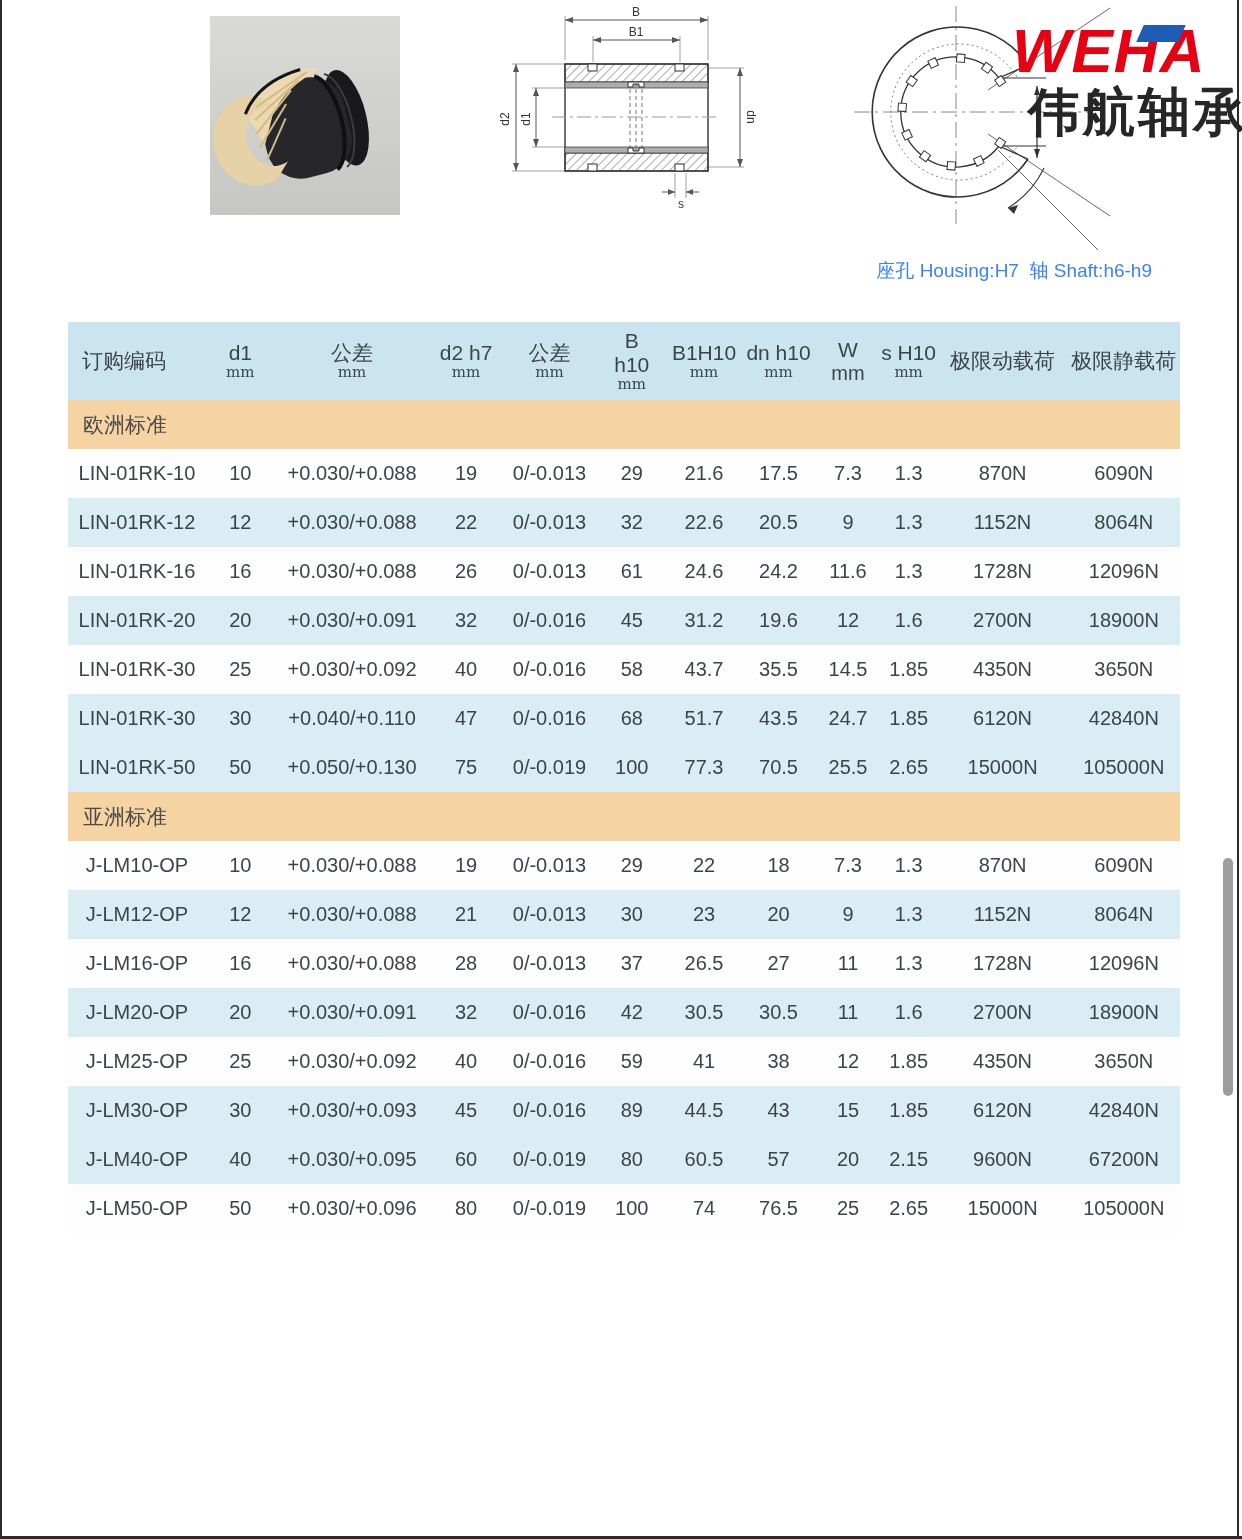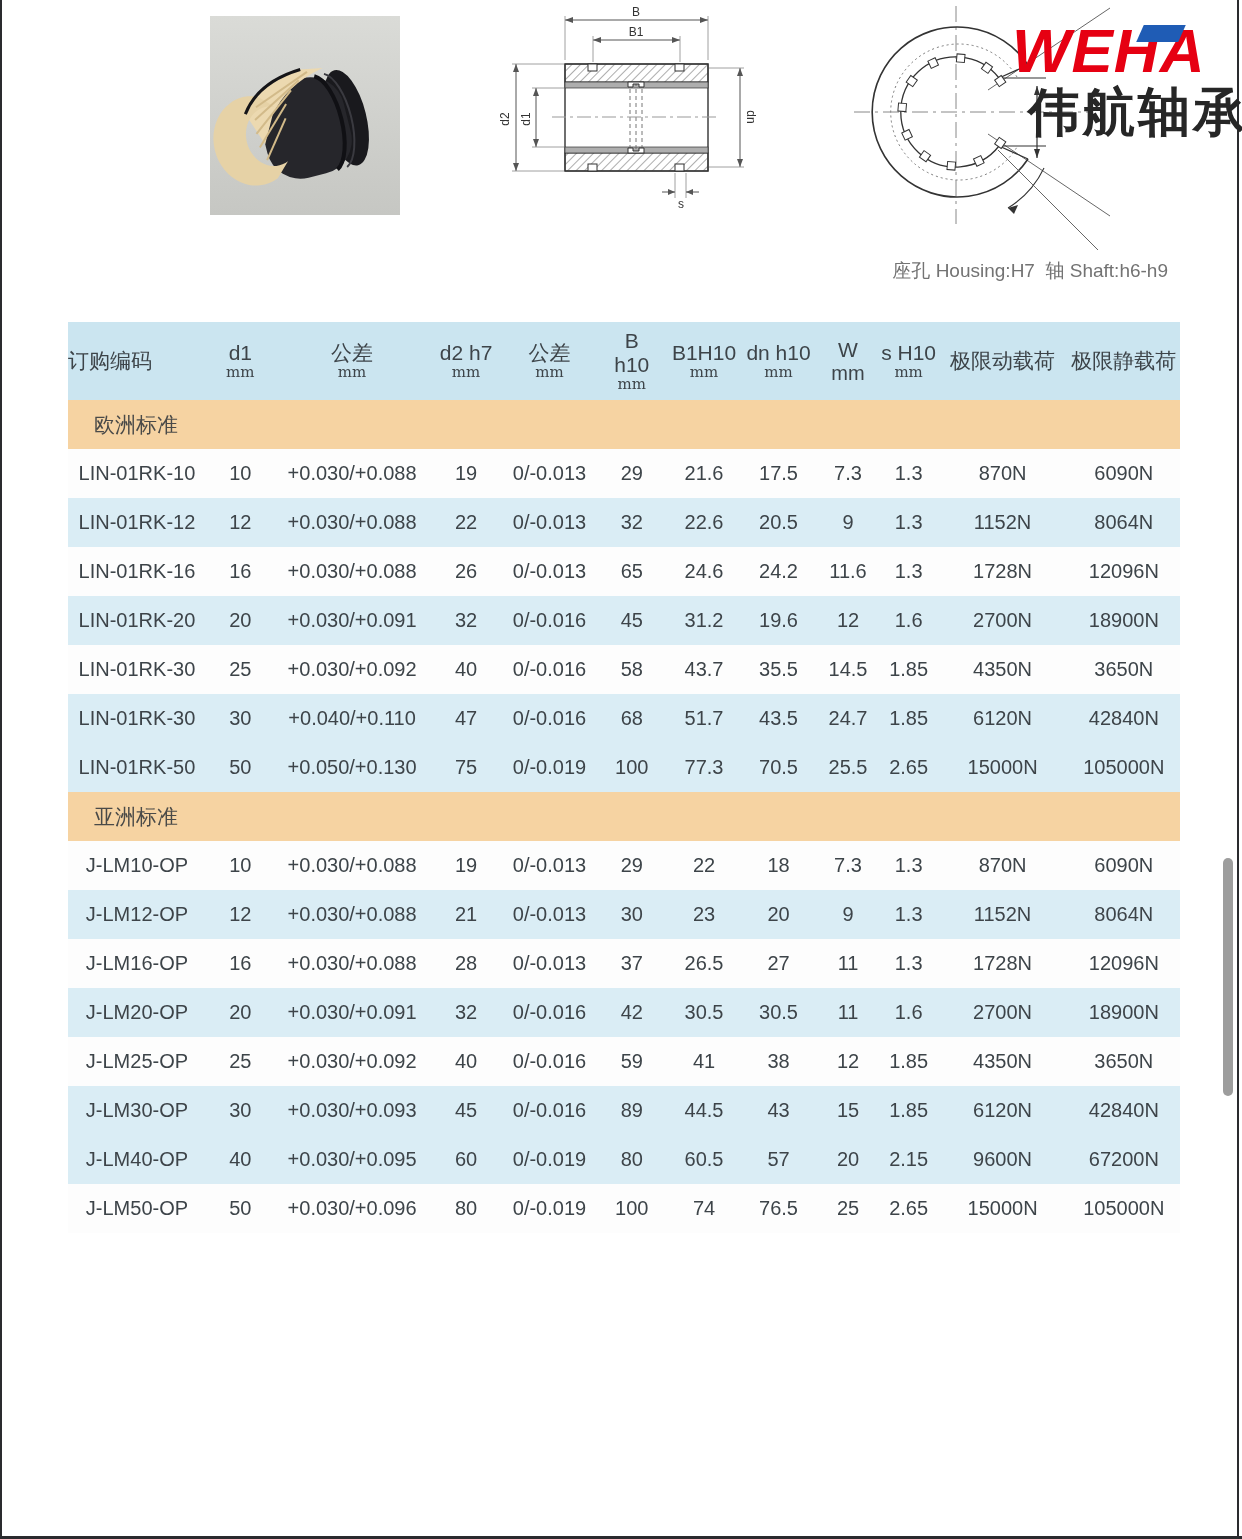--- a/index.html
+++ b/index.html
@@ -22,43 +22,43 @@
   .logo-latin{
     font-size:62px;font-weight:bold;font-style:italic;color:#e60012;
     letter-spacing:1px;line-height:1;white-space:nowrap;
   }
   .logo-accent{position:absolute;left:128px;top:5px;width:42px;height:17px;background:#1f5cb5;transform:skewX(-24deg);}
   .logo-cn{
     margin-top:4px;margin-left:16px;font-size:52px;font-weight:bold;color:#262626;
     letter-spacing:3px;line-height:1;white-space:nowrap;
   }
   .housing-note{
-    position:absolute;top:258px;right:74px;font-size:19px;color:#737373;white-space:pre;
+    position:absolute;top:258px;right:90px;font-size:19px;color:#3b82f6;white-space:pre;
   }
 
   
   table.spec{
     position:absolute;left:68px;top:322px;width:1112px;
     border-collapse:collapse;table-layout:fixed;
   }
   table.spec th{
     background:#cbe5f0;height:78px;font-weight:normal;font-size:21px;color:#3d4449;
     text-align:center;vertical-align:middle;line-height:1.12;padding:0;
   }
-  table.spec th.code-h{text-align:left;}
+  table.spec th.code-h{text-align:left;padding-left:14px;}
   th .hline{display:block;}
   th .unit{display:block;font-family:"DejaVu Serif","Liberation Serif",serif;font-size:15px;}
   th .unit.large{font-family:inherit;font-size:20px;}
   table.spec td{
     height:49px;text-align:center;vertical-align:middle;font-size:20px;color:#3d4449;padding:0;
     background:#fdfdfd;
   }
   tr.alt td{background:#daedf5;}
   tr.section-band td{
-    background:#f6d3a2;text-align:left;padding-left:26px;font-size:21px;color:#4a4a48;
+    background:#f6d3a2;text-align:left;padding-left:15px;font-size:21px;color:#4a4a48;
   }
   td.code{text-align:left;padding-left:10px;}
 
   
   .scroll-thumb{
     position:absolute;left:1223px;top:858px;width:10px;height:238px;border-radius:5px;background:#9d9d9d;
   }
 </style>
 </head>
 <body>
@@ -330,21 +330,21 @@
           <td>1.3</td>
           <td>1152N</td>
           <td>8064N</td>
         </tr>
         <tr>
           <td class="code">LIN-01RK-16</td>
           <td>16</td>
           <td>+0.030/+0.088</td>
           <td>26</td>
           <td>0/-0.013</td>
-          <td>65</td>
+          <td>61</td>
           <td>24.6</td>
           <td>24.2</td>
           <td>11.6</td>
           <td>1.3</td>
           <td>1728N</td>
           <td>12096N</td>
         </tr>
         <tr class="alt">
           <td class="code">LIN-01RK-20</td>
           <td>20</td>

